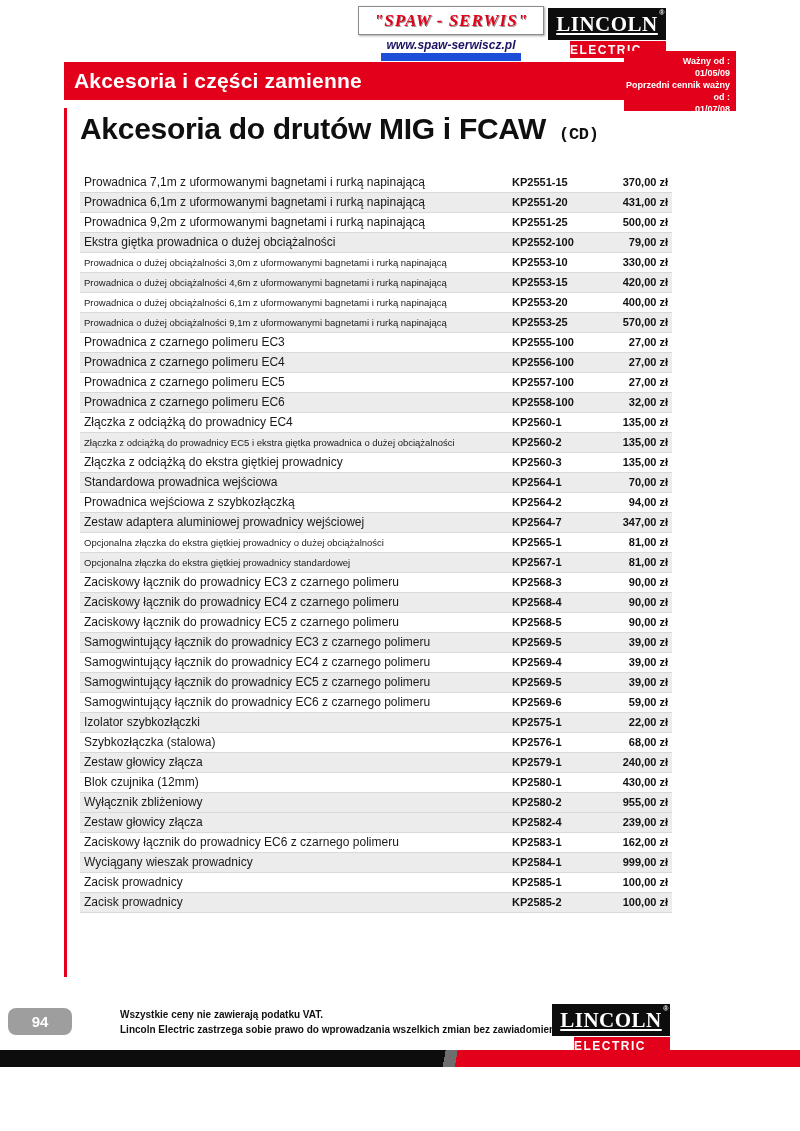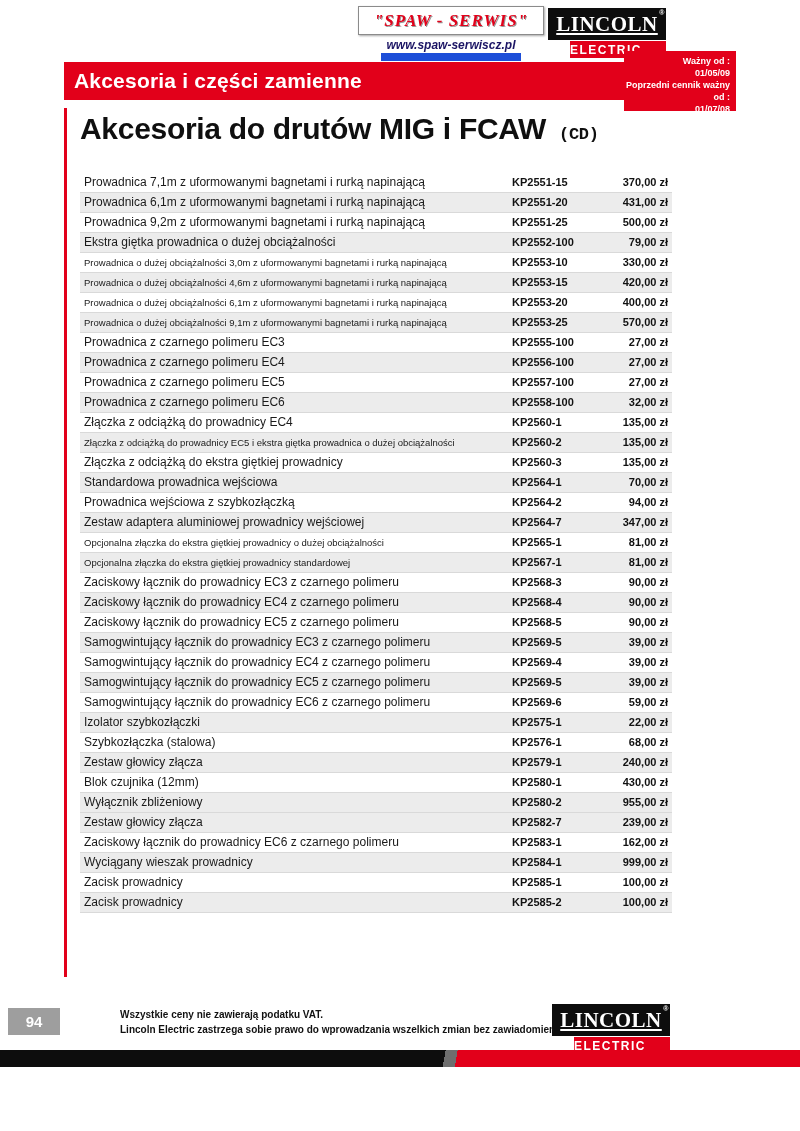--- a/index.html
+++ b/index.html
@@ -33,21 +33,21 @@
   
   .price-table { position:absolute; left:80px; top:172px; width:592px; border-collapse:collapse; table-layout:fixed; }
   .price-table td { border-bottom:1px solid #d9d9d9; height:20px; padding:0 4px; white-space:nowrap; overflow:hidden; vertical-align:middle; }
   .price-table tr.alt td { background:#ececec; }
   .price-table td.name  { font-size:12px; color:#1a1a1a; }
   .price-table td.name.small { font-size:9.5px; }
   .price-table td.code  { font-weight:bold; font-size:11px; color:#111; }
   .price-table td.price { font-weight:bold; font-size:11px; color:#111; text-align:right; }
 
   
-  .page-num { position:absolute; left:8px; top:1008px; width:52px; height:27px; background:#9e9e9e; color:#fff; font-weight:bold; font-size:15px; text-align:center; line-height:27px; }
+  .page-num { position:absolute; left:8px; top:1008px; width:64px; height:27px; background:#9e9e9e; color:#fff; font-weight:bold; font-size:15px; text-align:center; line-height:27px;border-radius:8px; }
   .notes { position:absolute; left:120px; top:1007px; font-size:10px; font-weight:bold; color:#111; line-height:15px; }
   .bottom-bar { position:absolute; left:0; top:1050px; width:800px; height:17px;
     background:linear-gradient(100deg, #0d0d0d 0 55.5%, #6e6e6e 55.5% 57%, #e2001a 57% 100%); }
 </style>
 </head>
 <body>
 
 <div class="spaw">
   <div class="spaw-box">
     <div class="spaw-title">"SPAW - SERWIS"</div>
@@ -240,21 +240,21 @@
         <td class="code">KP2580-1</td>
         <td class="price">430,00 zł</td>
       </tr>
       <tr class="alt">
         <td class="name">Wyłącznik zbliżeniowy</td>
         <td class="code">KP2580-2</td>
         <td class="price">955,00 zł</td>
       </tr>
       <tr class="alt">
         <td class="name">Zestaw głowicy złącza</td>
-        <td class="code">KP2582-7</td>
+        <td class="code">KP2582-4</td>
         <td class="price">239,00 zł</td>
       </tr>
       <tr>
         <td class="name">Zaciskowy łącznik do prowadnicy EC6 z czarnego polimeru</td>
         <td class="code">KP2583-1</td>
         <td class="price">162,00 zł</td>
       </tr>
       <tr class="alt">
         <td class="name">Wyciągany wieszak prowadnicy</td>
         <td class="code">KP2584-1</td>

